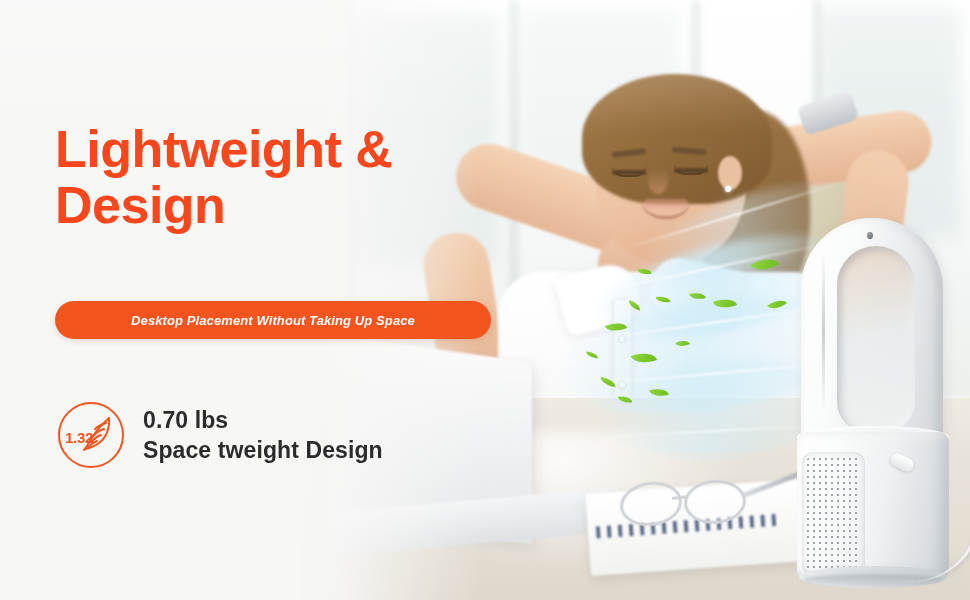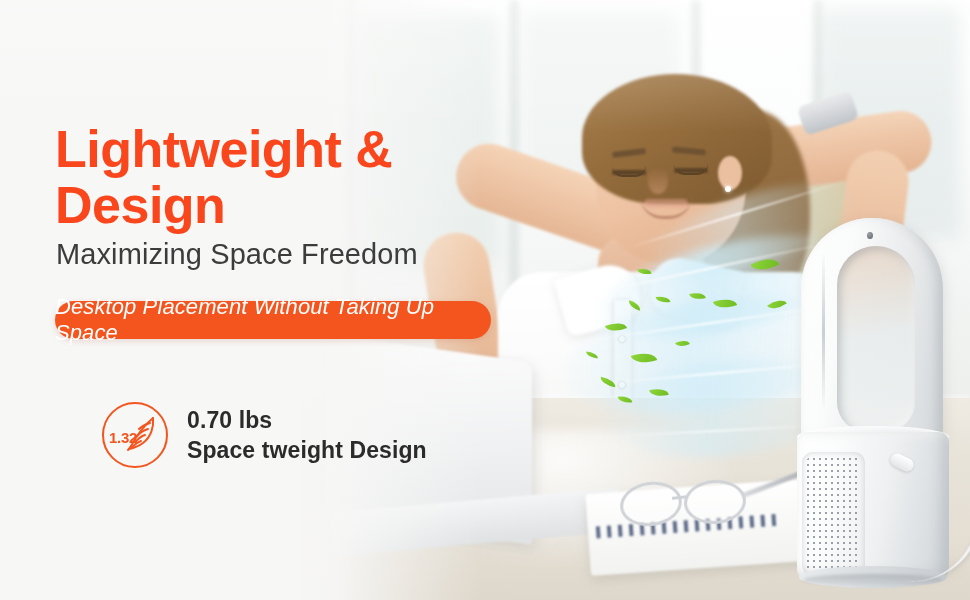--- a/index.html
+++ b/index.html
@@ -332,30 +332,30 @@
     font-size:29px;font-weight:normal;color:#3c3c3c;letter-spacing:.1px;
   }
   .pill{
     position:absolute;left:55px;top:301px;
     width:436px;height:38px;border-radius:19px;
     background:#f4551f;
     display:flex;align-items:center;justify-content:center;
     box-shadow:0 2px 6px rgba(190,120,95,.25);
   }
   .pill span{
-    font-size:22px;font-weight:normal;font-style:italic;color:#ffffff;
+    font-size:13px;font-weight:bold;font-style:italic;color:#ffffff;
     letter-spacing:.1px;
   }
   .feature{
     position:absolute;left:58px;top:402px;
     display:flex;align-items:center;gap:19px;
   }
   .badge{
     position:relative;width:62px;height:62px;border-radius:50%;
-    border:2.5px solid #f4551f;flex:none;margin-left:44px;
+    border:2.5px solid #f4551f;flex:none;
   }
   .badge-num{
     position:absolute;left:5px;top:25px;
     font-size:15px;font-weight:bold;color:#f4551f;letter-spacing:-.3px;
   }
   .badge-feather{position:absolute;left:22px;top:11px;}
   .feature-text{display:flex;flex-direction:column;gap:3px;}
   .feature-l1{font-size:23px;font-weight:bold;color:#2b2b2b;letter-spacing:.1px;}
   .feature-l2{font-size:23px;font-weight:bold;color:#2b2b2b;letter-spacing:.1px;}
   .fade-left{
@@ -483,21 +483,20 @@
   <div class="fade-left"></div>
   <div class="vignette"></div>
 
   <div class="textcol">
 
     <div class="headline">
       <span>Lightweight &amp;</span>
       <span class="l2">Design</span>
     </div>
 
-    <div class="subhead">Maximizing Space Freedom</div>
 
     <div class="pill">
       <span>Desktop Placement Without Taking Up Space</span>
     </div>
 
     <div class="feature">
       <div class="badge">
         <div class="badge-num">1.32</div>
         <svg class="badge-feather" width="32" height="40" viewBox="0 0 32 40">
           <g fill="none" stroke="#f4551f" stroke-width="2" stroke-linecap="round" stroke-linejoin="round">

